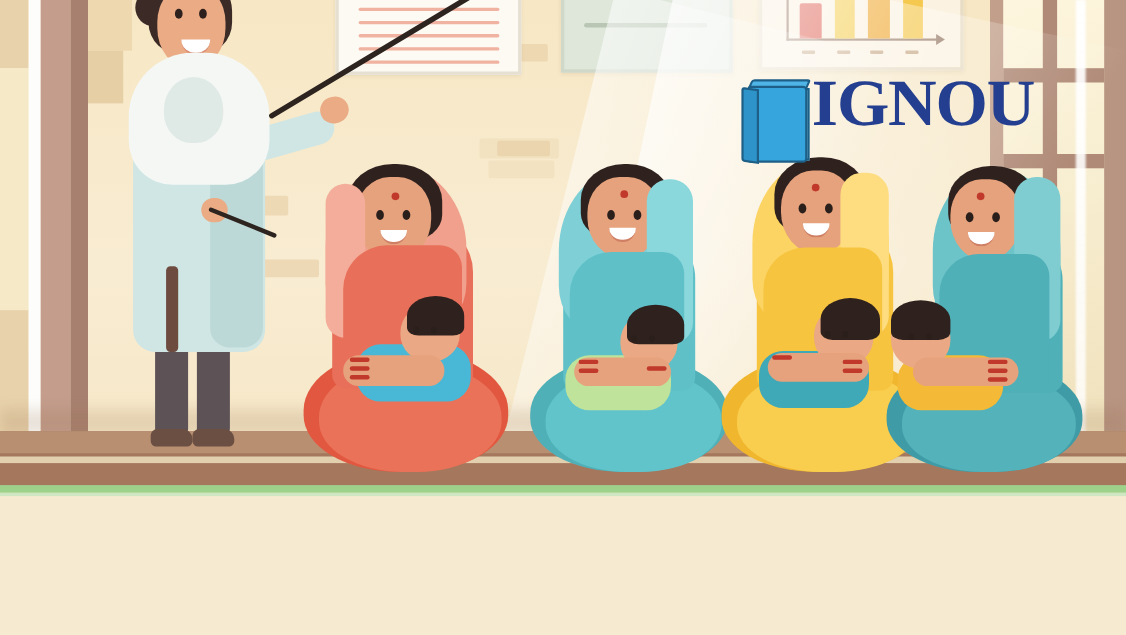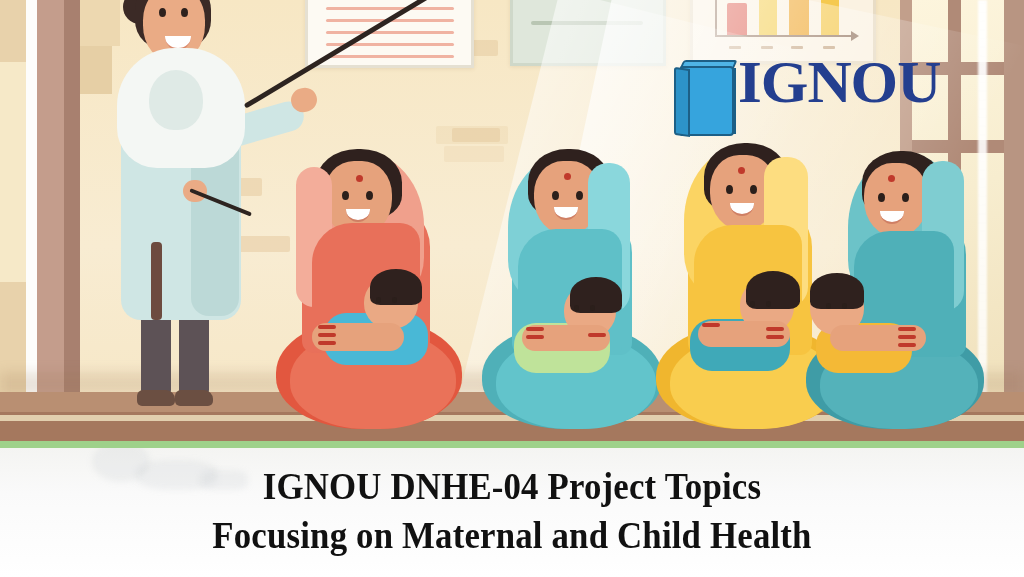--- a/index.html
+++ b/index.html
@@ -112,21 +112,21 @@
 
   #titlepanel{position:absolute;left:0;top:448px;width:1024px;height:129px;
       background:linear-gradient(180deg,#f4f4f2 0%,#fafafa 35%,#ffffff 100%);overflow:hidden;}
   .panel-ghost{position:absolute;background:rgba(150,160,170,.10);filter:blur(3px);}
   #title{position:absolute;left:0;top:14px;width:1024px;text-align:center;
       font-family:"Liberation Serif",serif;font-weight:bold;color:#111;
       font-size:37px;line-height:49px;letter-spacing:.2px;}
   #title .line{display:block;transform:scaleX(.94);transform-origin:center;}
 
   
-  #logo{position:absolute;left:660px;top:52px;width:290px;height:108px;}
+  #logo{position:absolute;left:660px;top:64px;width:290px;height:108px;}
   .book{position:absolute;left:14px;top:6px;width:60px;height:76px;}
   .book-cover{position:absolute;left:6px;top:8px;width:50px;height:66px;background:#36a4dd;border:2px solid #1d5f86;border-radius:2px 4px 4px 2px;}
   .book-spine{position:absolute;left:0px;top:10px;width:12px;height:64px;background:#2d93c9;border:2px solid #1d5f86;border-radius:3px 0 0 3px;transform:skewY(8deg);}
   .book-top{position:absolute;left:6px;top:2px;width:50px;height:12px;background:#4fb4e6;border:2px solid #1d5f86;border-radius:3px;transform:skewX(-24deg);}
   .book-pages{position:absolute;left:50px;top:10px;width:8px;height:62px;background:#9ed8f2;border:2px solid #1d5f86;}
   #logo-word{position:absolute;left:78px;top:-4px;font-family:"Liberation Serif",serif;font-weight:bold;
       font-size:60px;color:#243f8f;letter-spacing:-1px;transform:scaleX(1.02);transform-origin:left;}
   #logo-sub{position:absolute;left:144px;top:66px;font-family:"Liberation Sans",sans-serif;font-weight:bold;
       font-size:25px;color:#1d2f6b;letter-spacing:4.5px;}
 </style>
@@ -334,23 +334,14 @@
       <div class="book-top"></div>
       <div class="book-pages"></div>
       <div class="book-cover"></div>
       <div class="book-spine"></div>
     </div>
     <div id="logo-word">IGNOU</div>
   </div>
 
   <div id="divider"></div>
 
-  <div id="titlepanel">
-    <div class="panel-ghost" style="left:92px;top:-6px;width:58px;height:40px;border-radius:50%;"></div>
-    <div class="panel-ghost" style="left:136px;top:12px;width:82px;height:30px;border-radius:40%;"></div>
-    <div class="panel-ghost" style="left:200px;top:22px;width:48px;height:20px;border-radius:30%;"></div>
-    <div id="title">
-      <span class="line">IGNOU DNHE-04 Project Topics</span>
-      <span class="line">Focusing on Maternal and Child Health</span>
-    </div>
-  </div>
 
 </div>
 
 </body></html>

